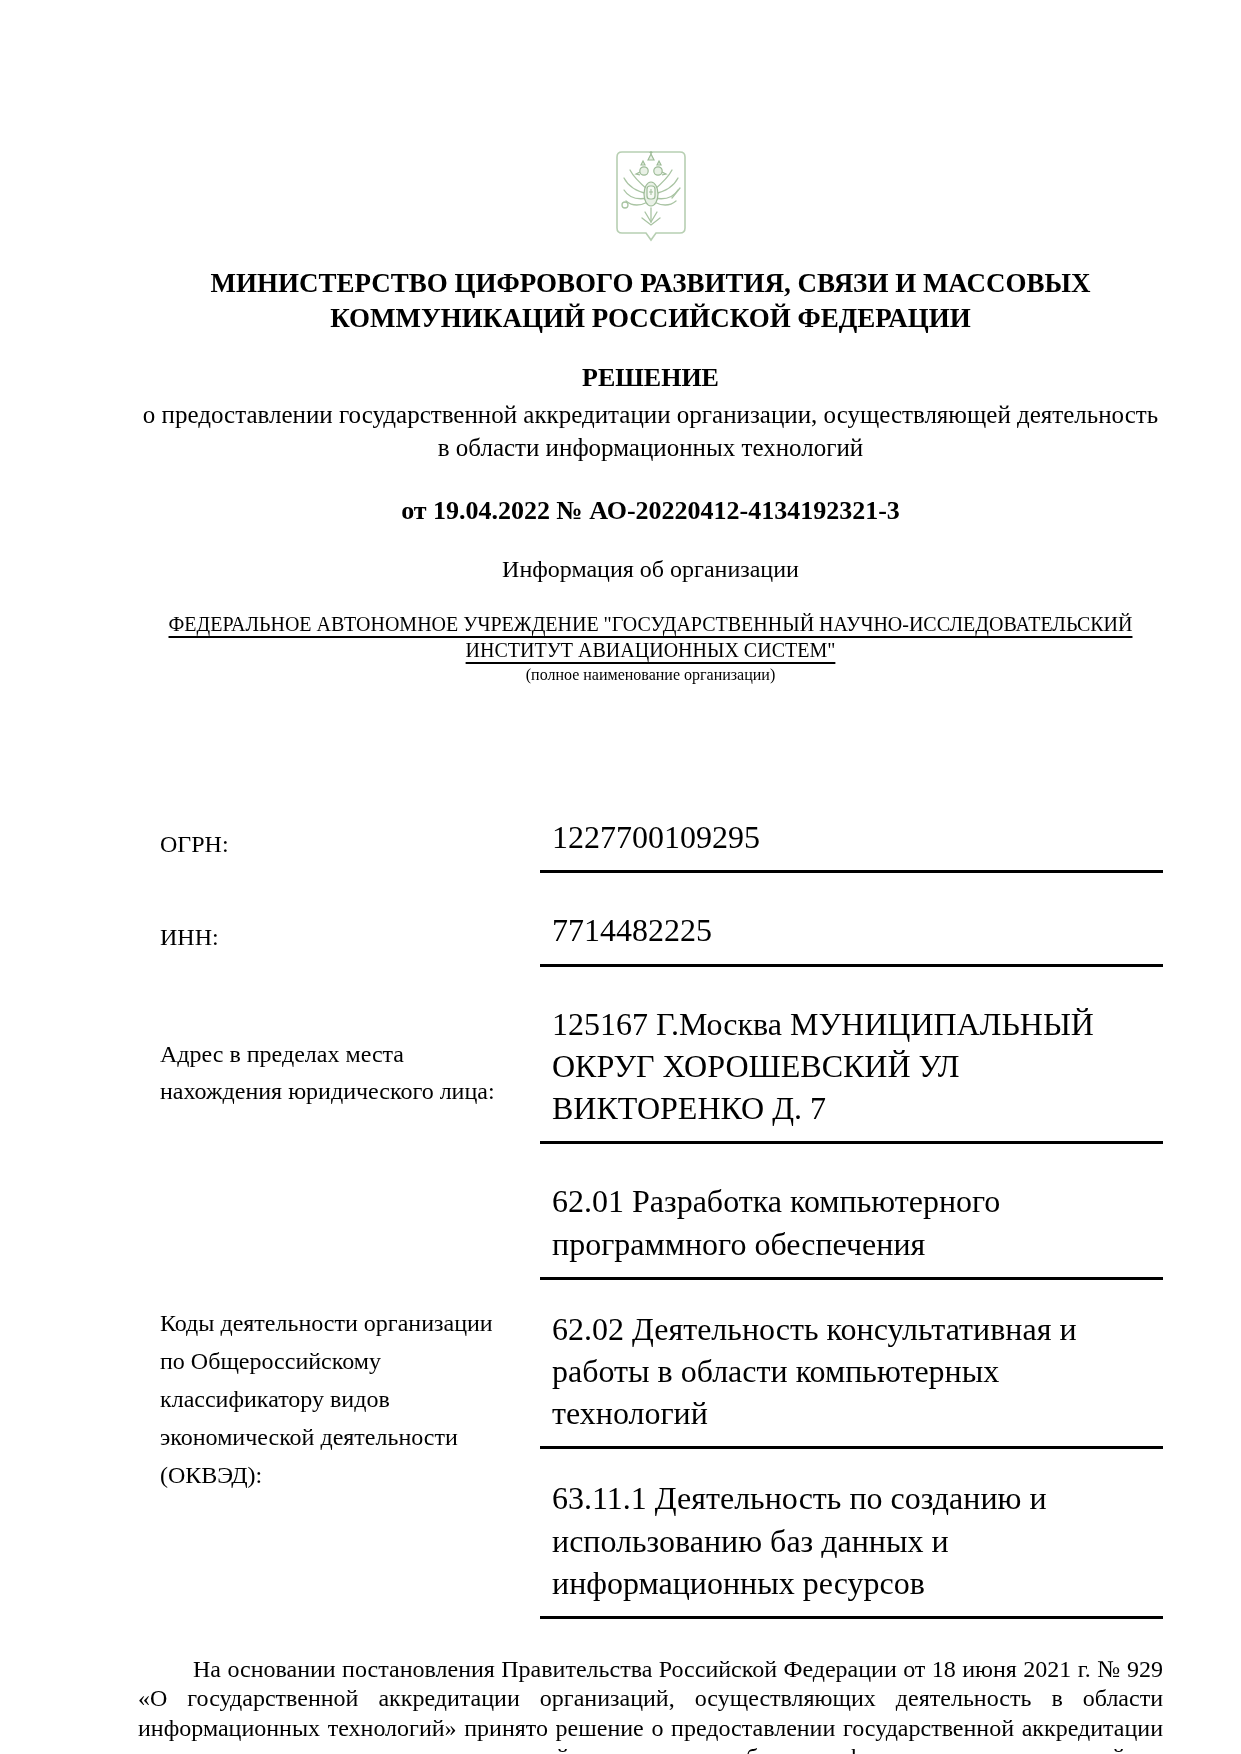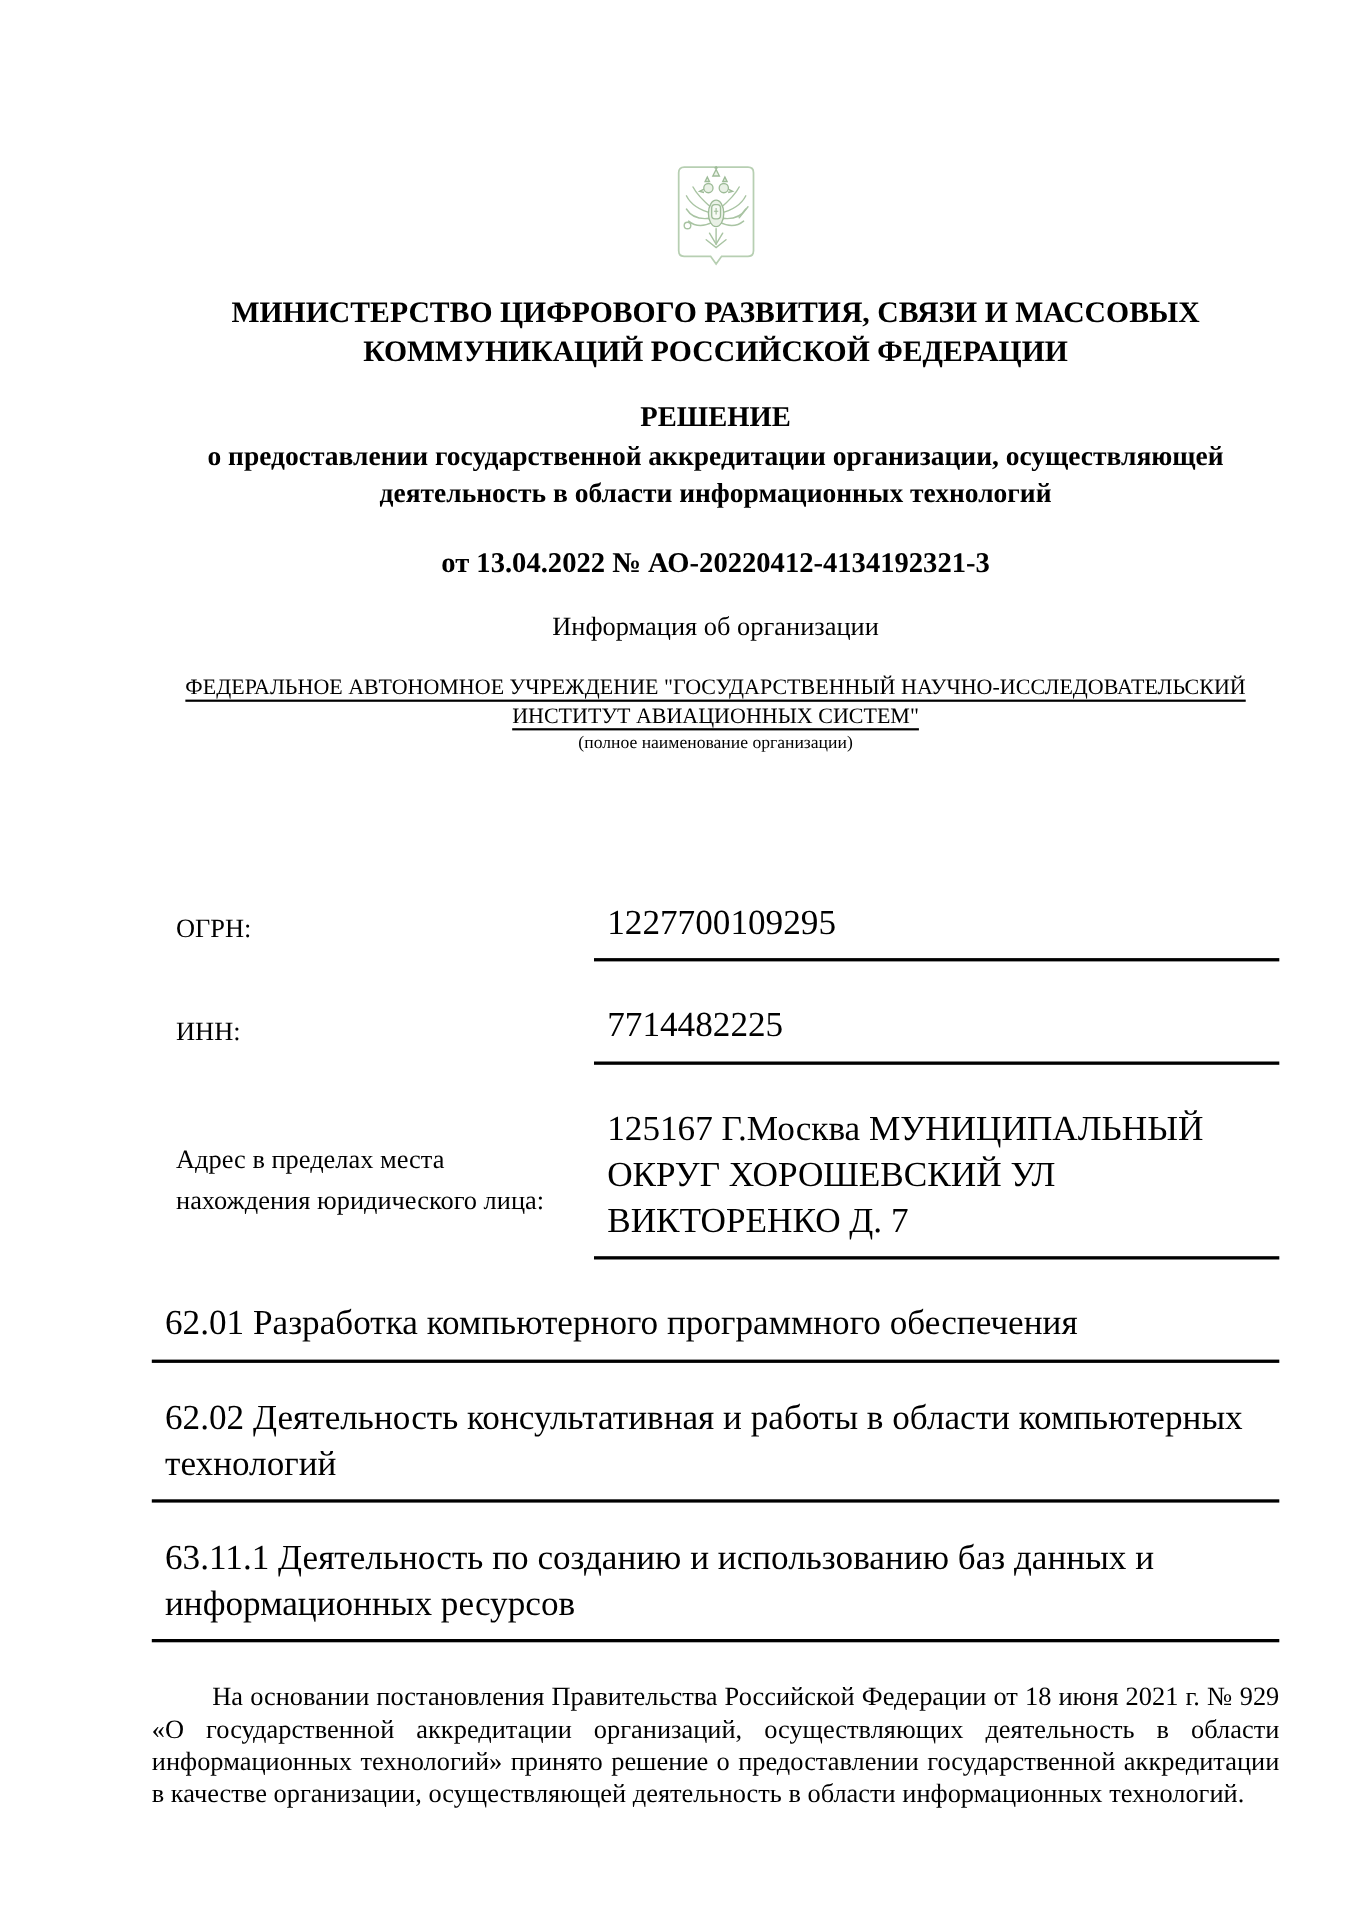--- a/index.html
+++ b/index.html
@@ -32,21 +32,21 @@
   }
   .doc-type {
     margin-top: 28px;
     text-align: center;
     font-weight: bold;
     font-size: 26px;
   }
   .doc-subtitle {
     margin-top: 6px;
     text-align: center;
-    font-weight: bold;
+    font-weight: normal;
     font-size: 25px;
     line-height: 1.3;
   }
   .doc-number {
     margin-top: 32px;
     text-align: center;
     font-weight: bold;
     font-size: 26px;
   }
   .section-title {
@@ -147,21 +147,21 @@
         </g>
       </svg>
     </div>
 
     <div class="ministry-title">МИНИСТЕРСТВО ЦИФРОВОГО РАЗВИТИЯ, СВЯЗИ И МАССОВЫХ КОММУНИКАЦИЙ РОССИЙСКОЙ ФЕДЕРАЦИИ</div>
 
     <div class="doc-type">РЕШЕНИЕ</div>
 
     <div class="doc-subtitle">о предоставлении государственной аккредитации организации, осуществляющей деятельность в области информационных технологий</div>
 
-    <div class="doc-number">от 13.04.2022 № АО-20220412-4134192321-3</div>
+    <div class="doc-number">от 19.04.2022 № АО-20220412-4134192321-3</div>
 
     <div class="section-title">Информация об организации</div>
 
     <div class="org-name">ФЕДЕРАЛЬНОЕ АВТОНОМНОЕ УЧРЕЖДЕНИЕ "ГОСУДАРСТВЕННЫЙ НАУЧНО-ИССЛЕДОВАТЕЛЬСКИЙ ИНСТИТУТ АВИАЦИОННЫХ СИСТЕМ"</div>
 
     <div class="org-caption">(полное наименование организации)</div>
 
     <div class="fields">
 
       <div class="field-row">
@@ -179,20 +179,21 @@
       </div>
 
       <div class="field-row">
         <div class="field-label">Адрес в пределах места нахождения юридического лица:</div>
         <div class="field-value-col">
           <div class="field-value">125167 Г.Москва МУНИЦИПАЛЬНЫЙ ОКРУГ ХОРОШЕВСКИЙ УЛ ВИКТОРЕНКО Д. 7</div>
         </div>
       </div>
 
       <div class="field-row">
+        <div class="field-label">Коды деятельности организации по Общероссийскому классификатору видов экономической деятельности (ОКВЭД):</div>
         <div class="field-value-col">
           <div class="field-value">62.01 Разработка компьютерного программного обеспечения</div>
           <div class="field-value">62.02 Деятельность консультативная и работы в области компьютерных технологий</div>
           <div class="field-value">63.11.1 Деятельность по созданию и использованию баз данных и информационных ресурсов</div>
         </div>
       </div>
 
     </div>
 
     <div class="body-paragraph">На основании постановления Правительства Российской Федерации от 18 июня 2021 г. № 929 «О государственной аккредитации организаций, осуществляющих деятельность в области информационных технологий» принято решение о предоставлении государственной аккредитации в качестве организации, осуществляющей деятельность в области информационных технологий.</div>

